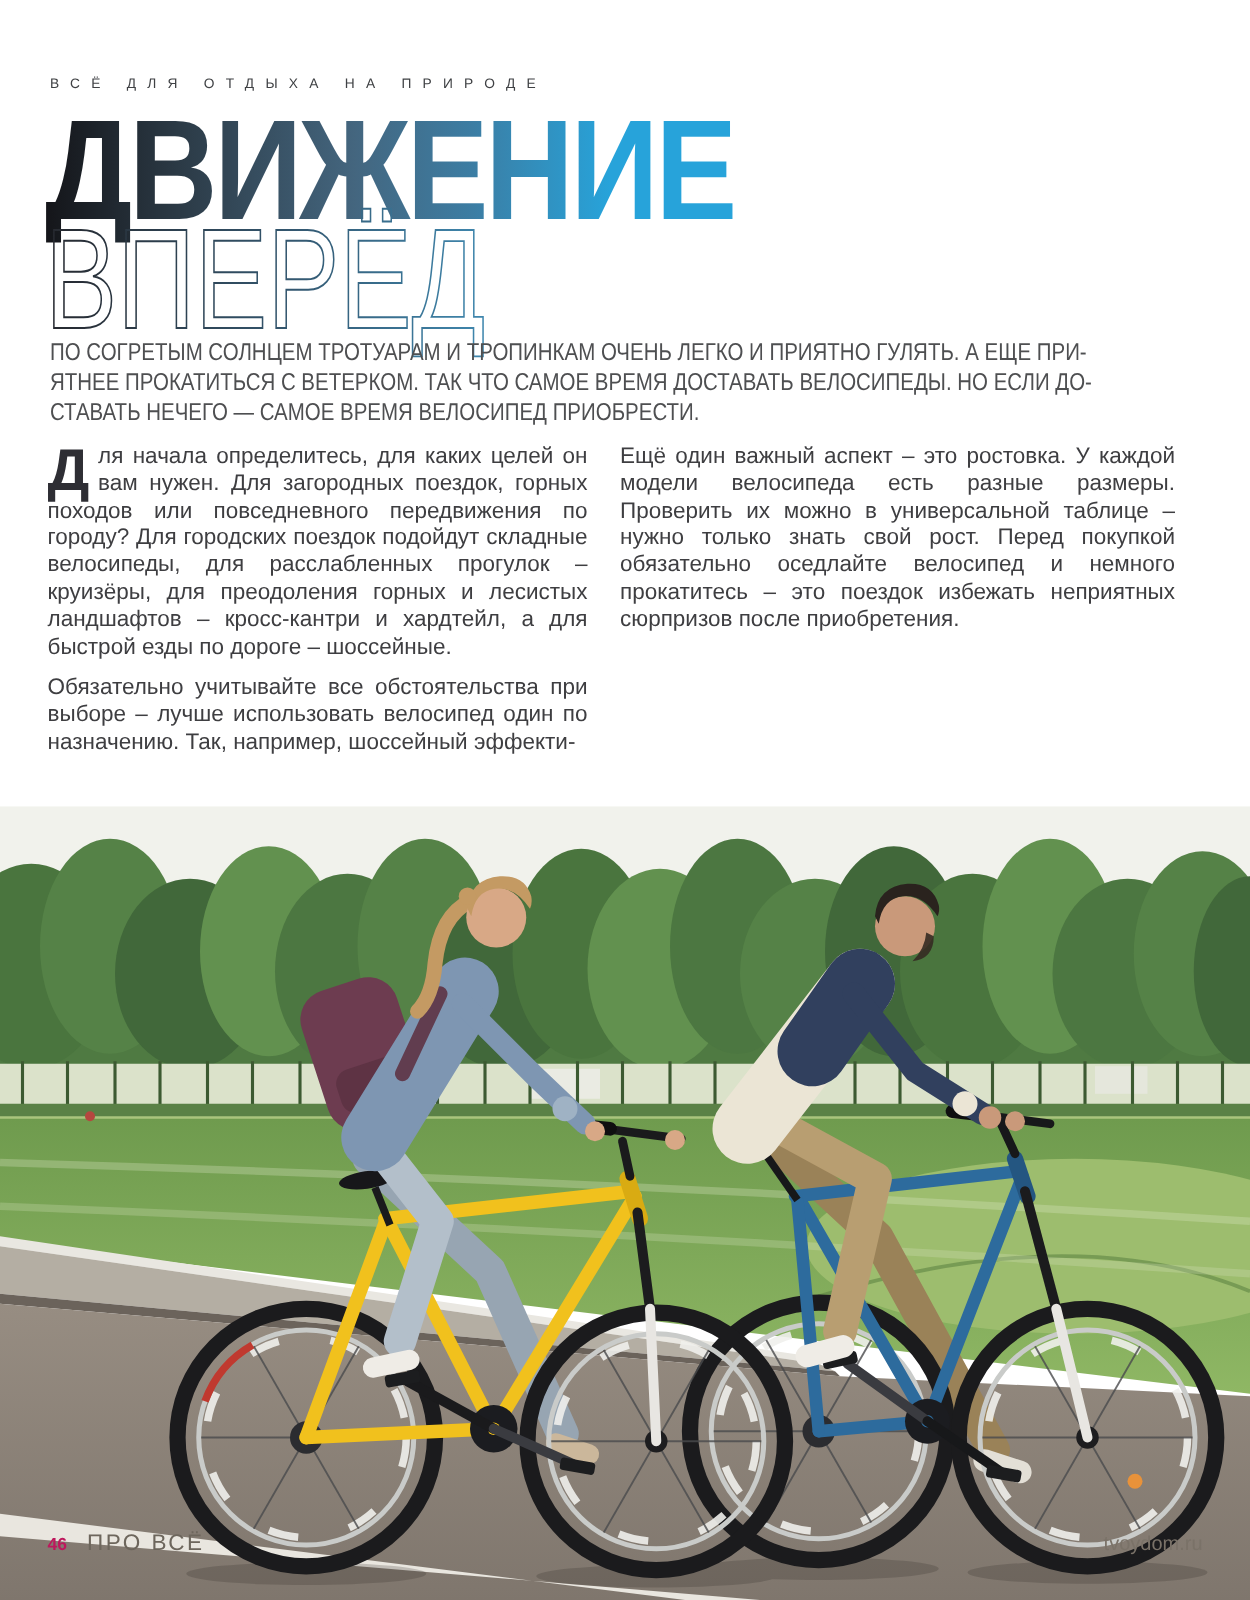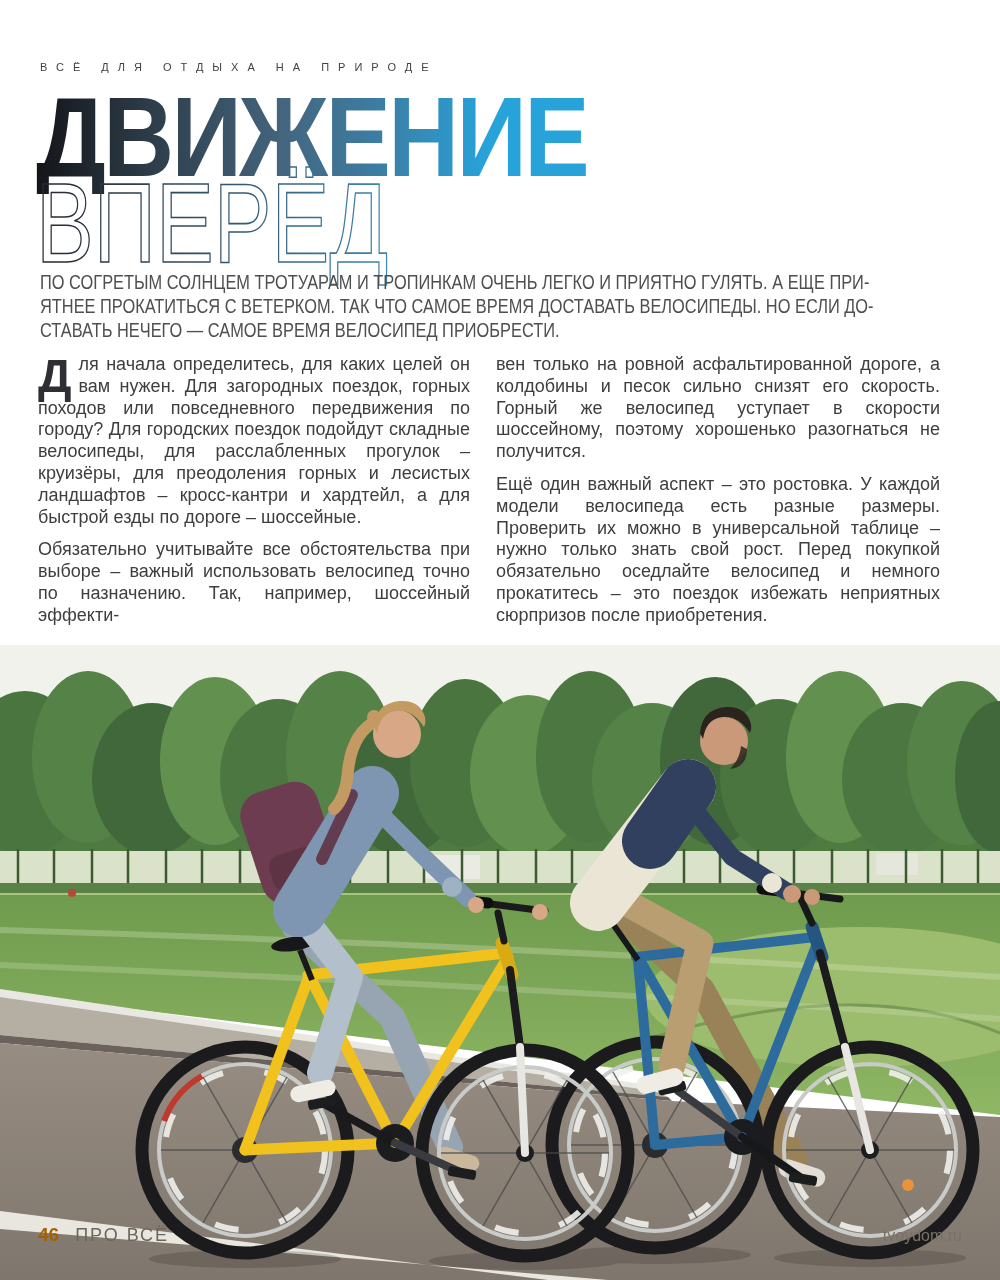--- a/index.html
+++ b/index.html
@@ -42,21 +42,21 @@
   .dropcap{
     float:left;font-size:47px;line-height:40px;font-weight:bold;color:#2e2e34;
     margin:2px 7px 0 0;
   }
   .photo{position:absolute;left:0;top:645px;width:1000px;height:635px;}
   .footer{
     position:absolute;left:0;top:1224px;width:1000px;box-sizing:border-box;
     padding:0 38px;display:flex;justify-content:space-between;align-items:baseline;
     z-index:5;
   }
-  .page-num{font-size:19px;font-weight:bold;color:#a16207;}
+  .page-num{font-size:14px;font-weight:bold;color:#be185d;}
   .mag-name{font-size:18px;color:#6d665c;letter-spacing:2px;margin-left:16px;text-align:center;}
   .website{font-size:16px;color:#7a7268;}
 </style>
 </head>
 <body>
 
 <div class="kicker">ВСЁ ДЛЯ ОТДЫХА НА ПРИРОДЕ</div>
 
 <h1 class="title" style="margin:0;">ДВИЖЕНИЕ</h1>
 
@@ -73,24 +73,23 @@
 
 <div class="lead">
   <div>ПО СОГРЕТЫМ СОЛНЦЕМ ТРОТУАРАМ И ТРОПИНКАМ ОЧЕНЬ ЛЕГКО И ПРИЯТНО ГУЛЯТЬ. А ЕЩЕ ПРИ-</div>
   <div>ЯТНЕЕ ПРОКАТИТЬСЯ С ВЕТЕРКОМ. ТАК ЧТО САМОЕ ВРЕМЯ ДОСТАВАТЬ ВЕЛОСИПЕДЫ. НО ЕСЛИ ДО-</div>
   <div>СТАВАТЬ НЕЧЕГО — САМОЕ ВРЕМЯ ВЕЛОСИПЕД ПРИОБРЕСТИ.</div>
 </div>
 
 <div class="columns">
   <div>
     <p><span class="dropcap">Д</span><span>ля начала определитесь, для каких целей он вам нужен. Для загородных поездок, горных походов или повседневного передвижения по городу? Для городских поездок подойдут складные велосипеды, для расслабленных прогулок – круизёры, для преодоления горных и лесистых ландшафтов – кросс-кантри и хардтейл, а для быстрой езды по дороге – шоссейные.</span></p>
-    <p><span>Обязательно учитывайте все обстоятельства при выборе – важный использовать велосипед точно по назначению. Так, например, шоссейный эффекти-</span></p>
+    <p><span>Обязательно учитывайте все обстоятельства при выборе – лучше использовать велосипед один по назначению. Так, например, шоссейный эффекти-</span></p>
   </div>
   <div>
-    <p><span>вен только на ровной асфальтированной дороге, а колдобины и песок сильно снизят его скорость. Горный же велосипед уступает в скорости шоссейному, поэтому хорошенько разогнаться не получится.</span></p>
     <p><span>Ещё один важный аспект – это ростовка. У каждой модели велосипеда есть разные размеры. Проверить их можно в универсальной таблице – нужно только знать свой рост. Перед покупкой обязательно оседлайте велосипед и немного прокатитесь – это поездок избежать неприятных сюрпризов после приобретения.</span></p>
   </div>
 </div>
 
 <svg class="photo" viewBox="0 0 1000 635">
   <defs>
     <linearGradient id="grassGrad" x1="0" y1="0" x2="0" y2="1">
       <stop offset="0" stop-color="#6f9b4e"></stop>
         <stop offset="1" stop-color="#8fb764"></stop>
     </linearGradient>

